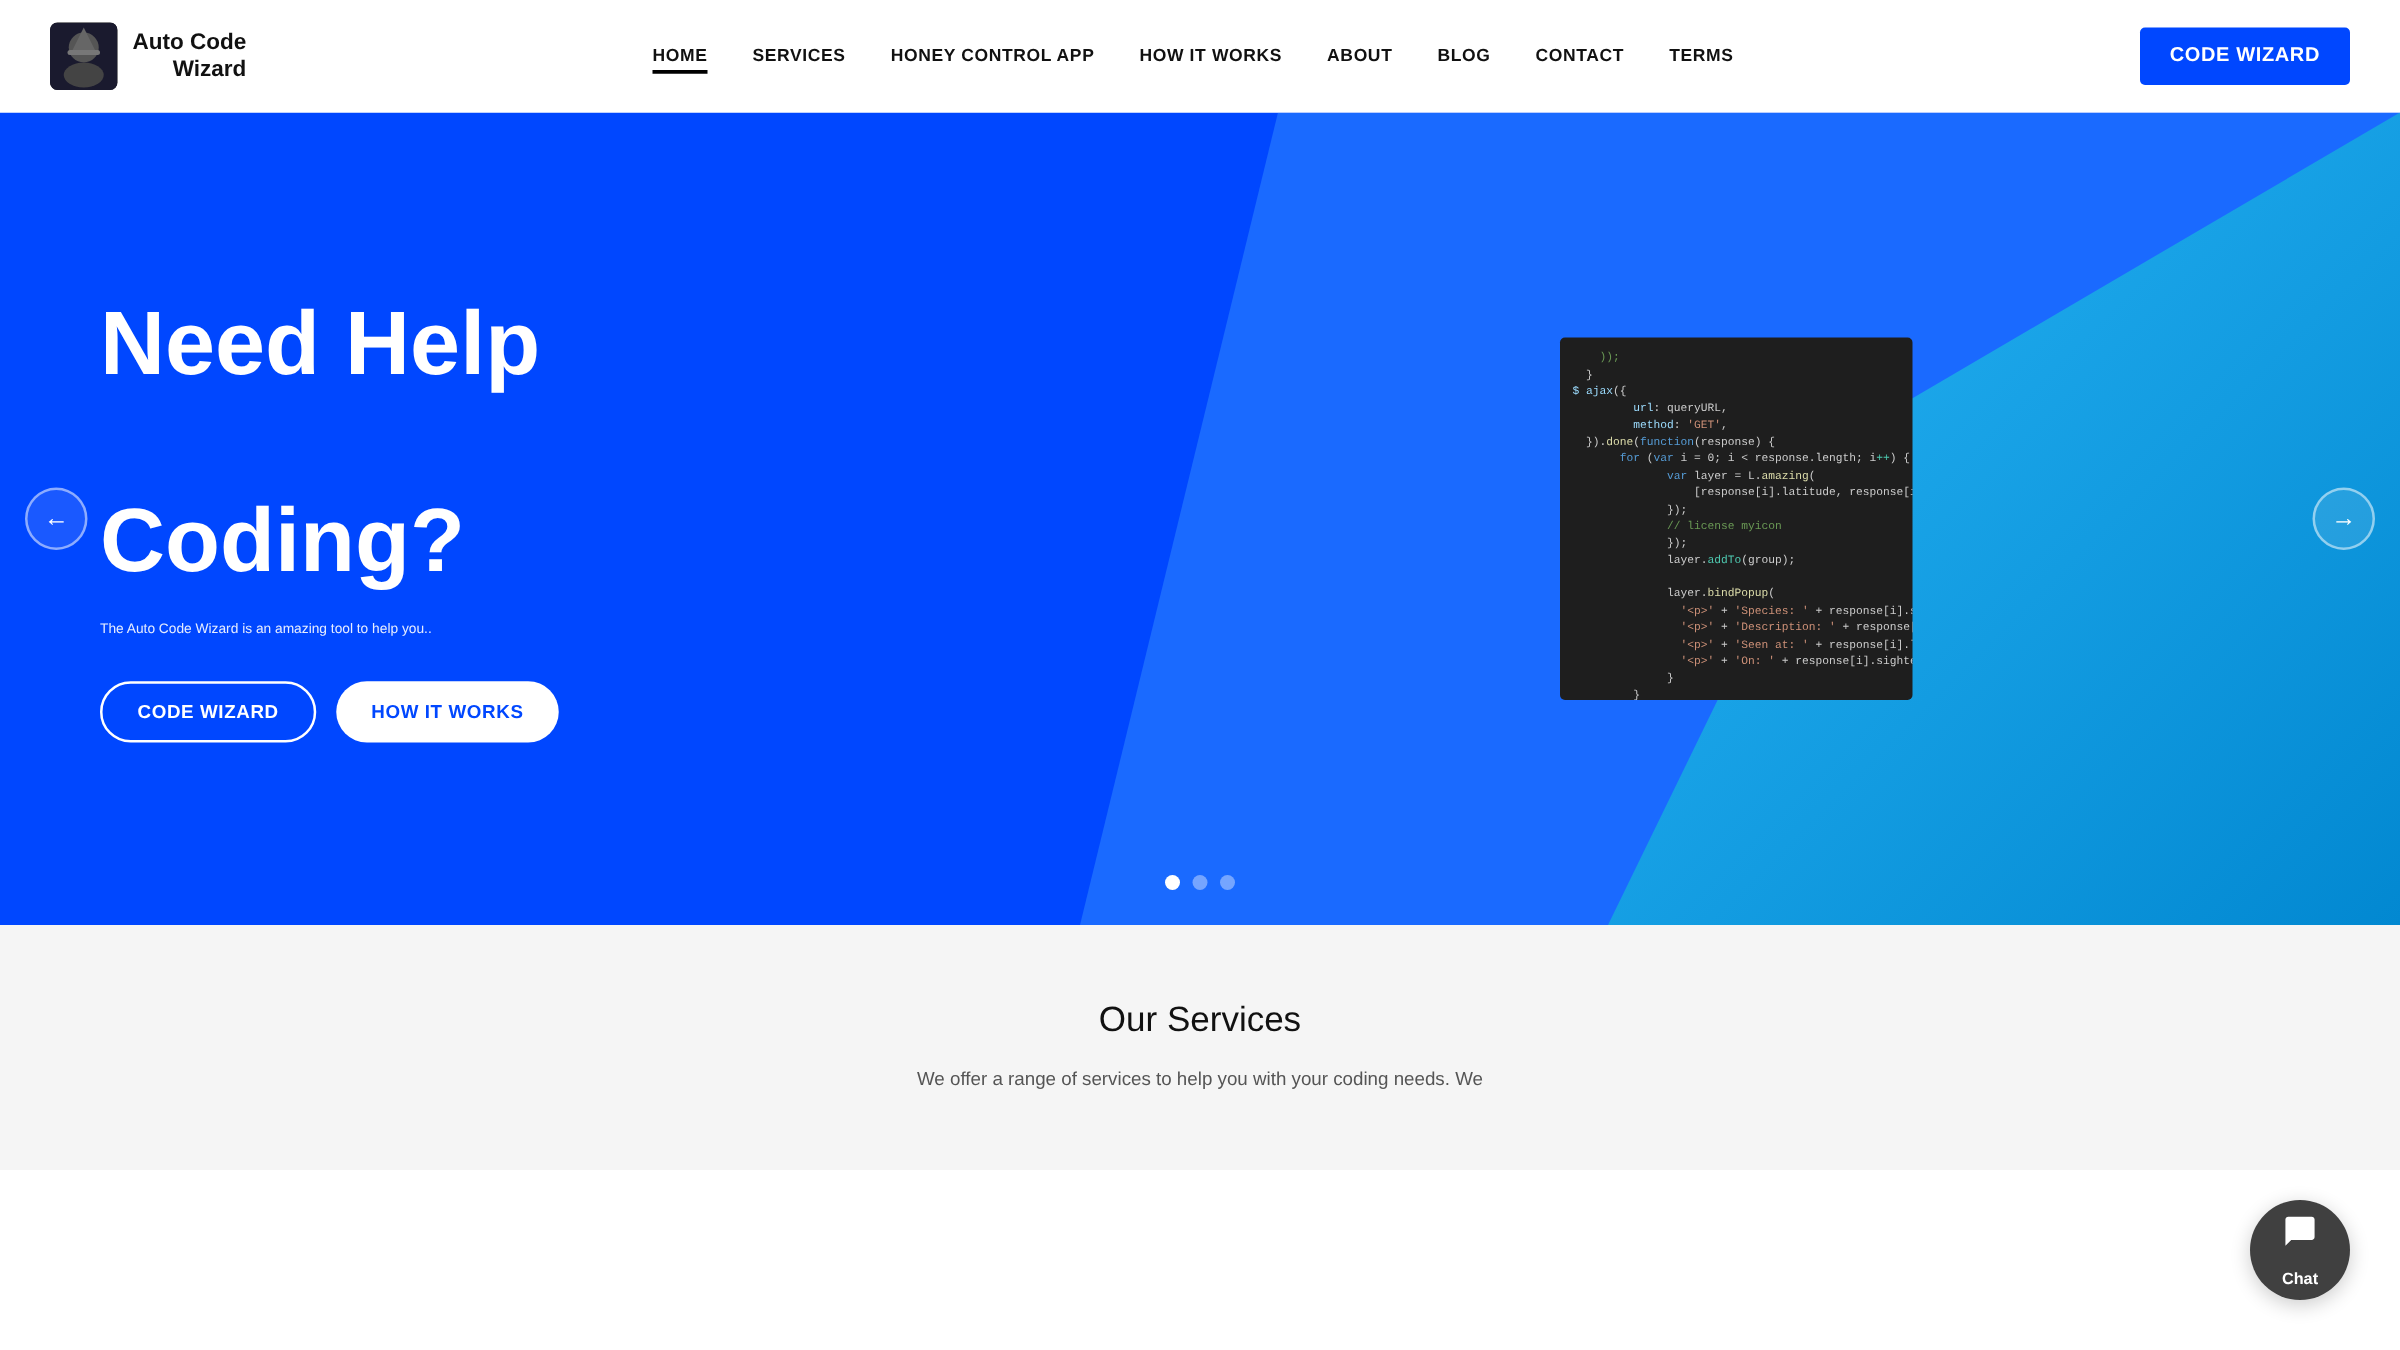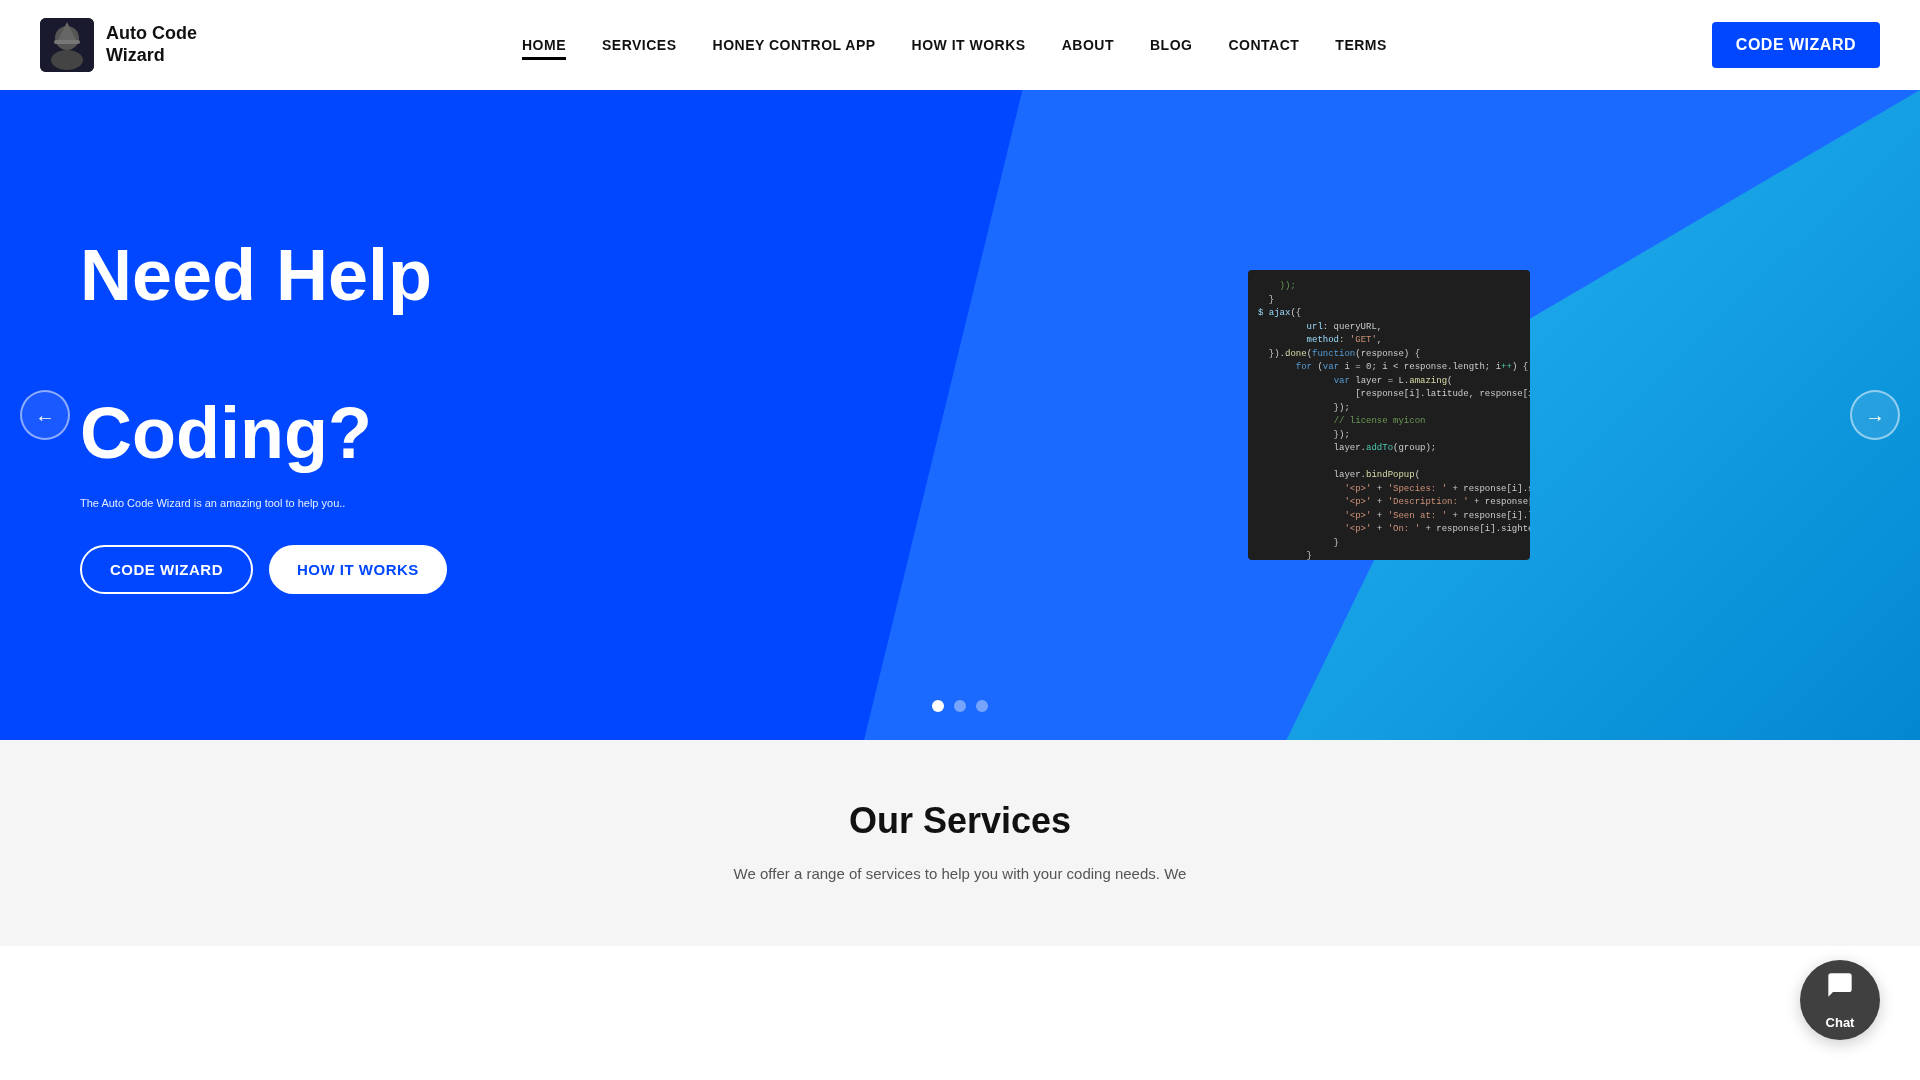--- a/index.html
+++ b/index.html
@@ -14,20 +14,21 @@
       height: 90px;
       background: #fff;
       position: relative;
       z-index: 100;
     }
     .navbar-brand {
       display: flex;
       align-items: center;
       gap: 12px;
       text-decoration: none;
+      text-align: right;
     }
     .brand-logo {
       width: 54px;
       height: 54px;
       border-radius: 6px;
       overflow: hidden;
       background: #222;
       display: flex;
       align-items: center;
       justify-content: center;
@@ -227,22 +228,22 @@
       background: #fff;
     }
 
     
     .services-section {
       background: #f5f5f5;
       padding: 60px 80px;
       text-align: center;
     }
     .services-title {
-      font-size: 36px;
-      font-weight: 700;
+      font-size: 28px;
+      font-weight: 400;
       color: #111;
       margin-bottom: 20px;
     }
     .services-subtitle {
       font-size: 15px;
       color: #555;
       max-width: 700px;
       margin: 0 auto;
       line-height: 1.6;
     }

